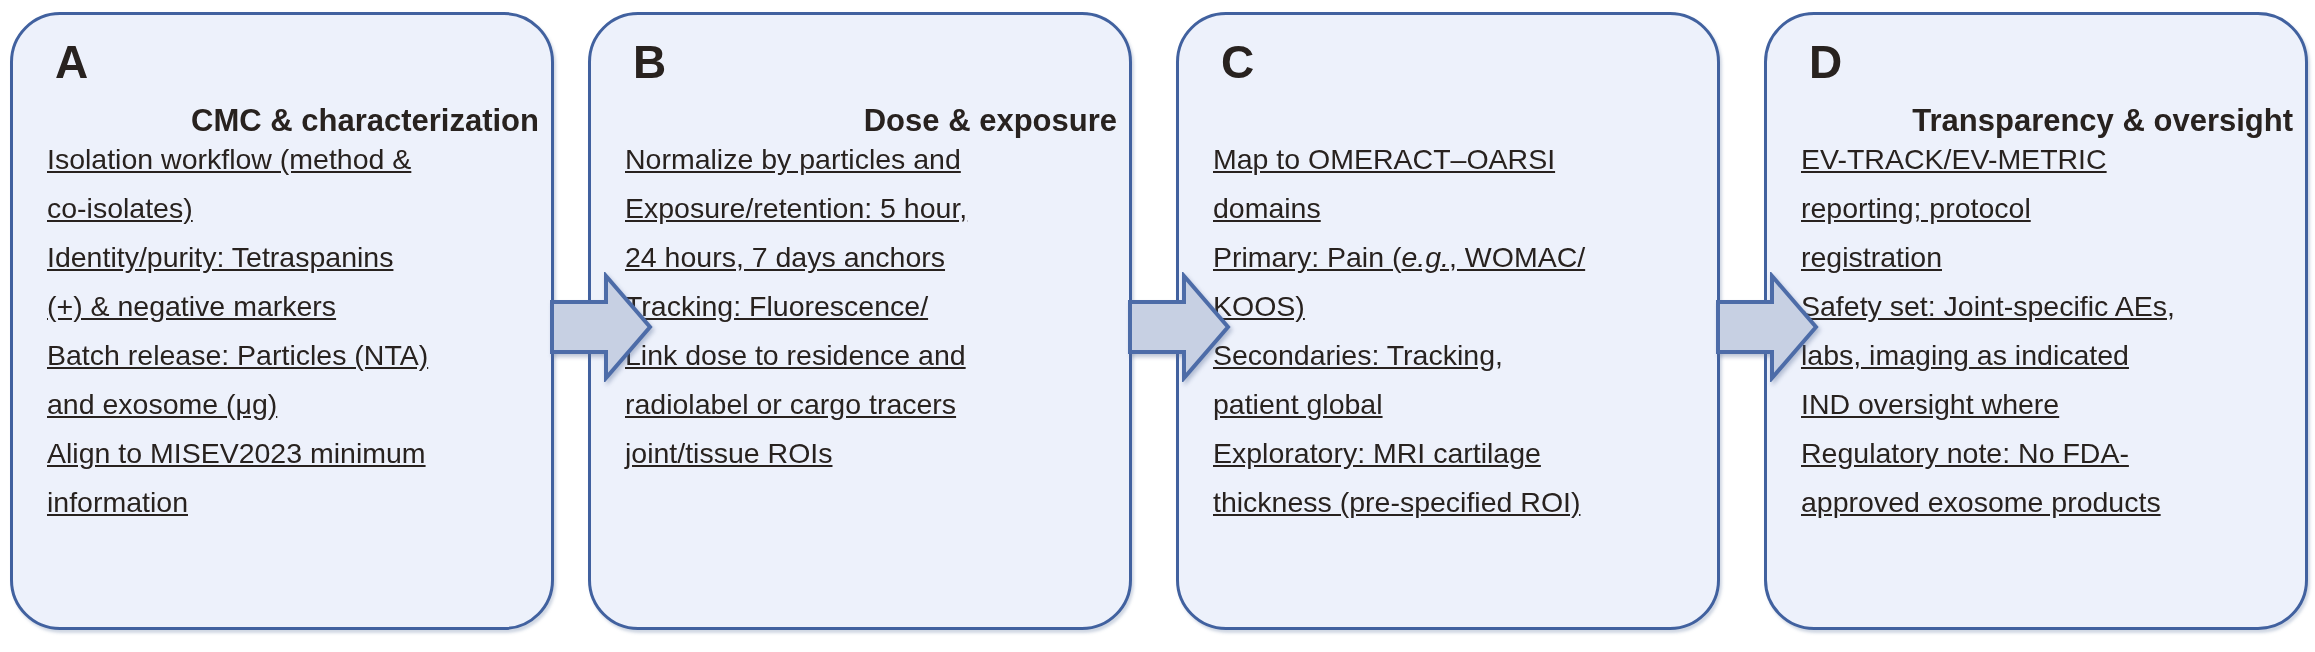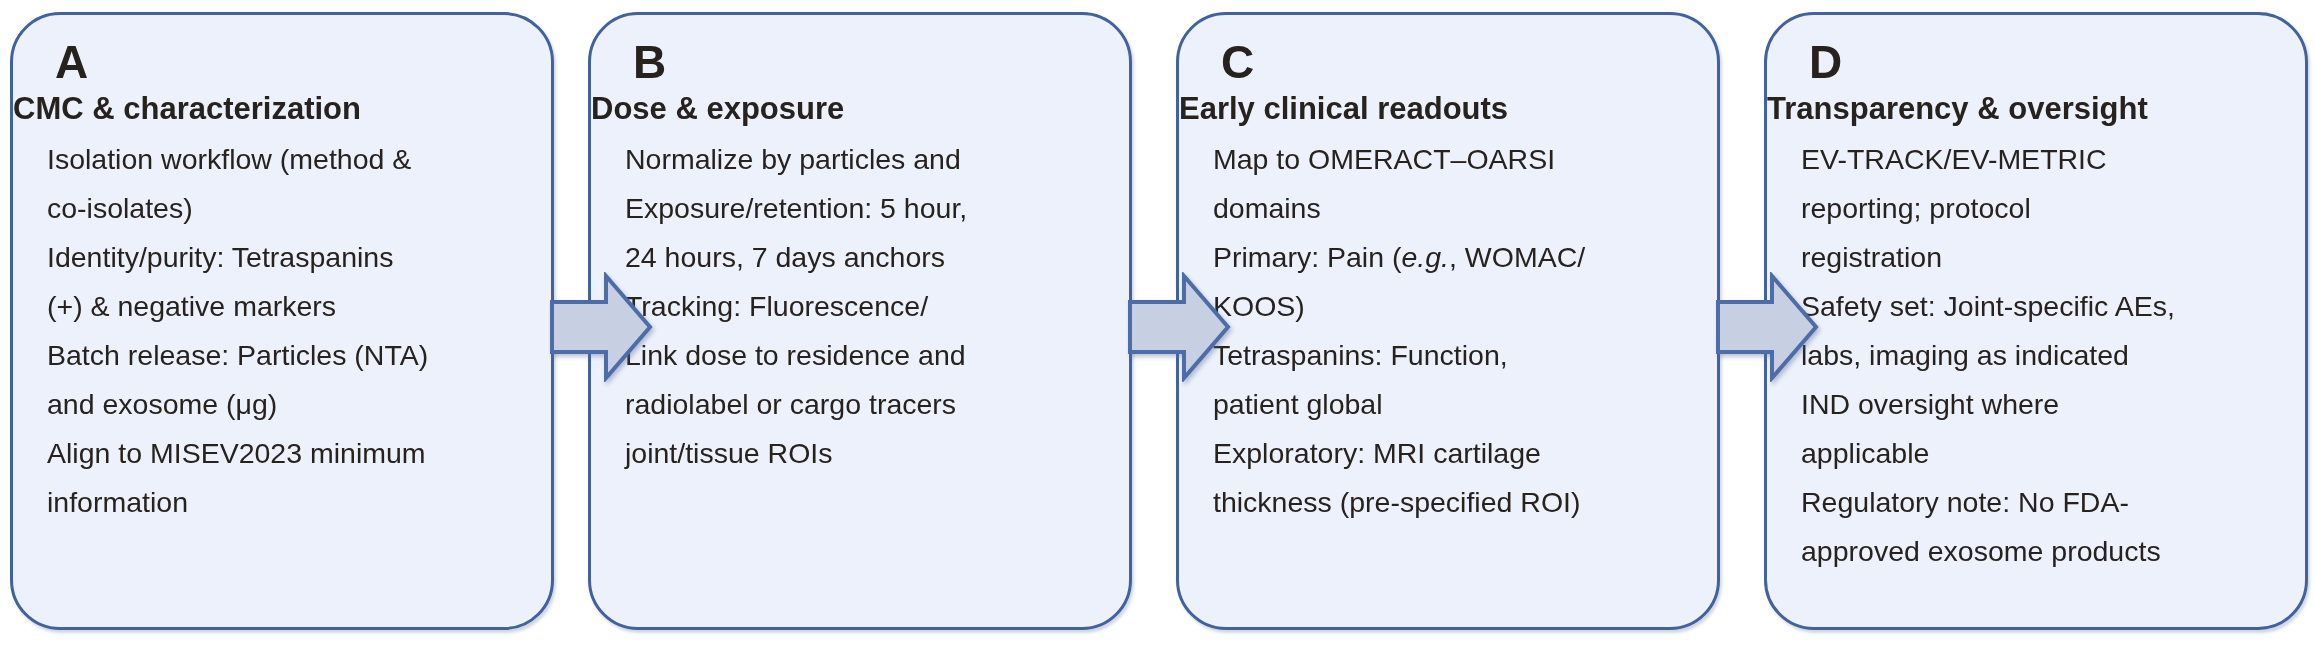--- a/index.html
+++ b/index.html
@@ -39,37 +39,38 @@
     font-size: 46px;
     font-weight: bold;
     line-height: 1;
     color: var(--text, #28221f);
   }
   .title {
     position: absolute;
     top: 76px;
     left: 0;
     right: 0;
-    margin: 0;
-    text-align: left;
+    margin: 12px;
+    text-align: right;
     font-size: 31px;
     font-weight: bold;
     color: var(--text, #28221f);
   }
   .pbody {
     position: absolute;
     top: 120px;
     left: 34px;
     right: 10px;
     font-size: 28.5px;
     line-height: 49px;
     color: var(--text, #28221f);
   }
   .pbody .line {
     white-space: nowrap;
+    text-decoration: underline;
   }
   .pbody .it {
     font-style: italic;
   }
   .arrow {
     position: absolute;
     top: 272px;
     width: 104px;
     height: 110px;
     z-index: 5;
@@ -121,46 +122,44 @@
         <div class="line"><span>joint/tissue ROIs</span></div>
       </div>
   </section>
 
   <svg class="arrow a1" viewBox="0 0 104 110" aria-hidden="true">
     <polygon points="2,30 56,30 56,4 100,55 56,106 56,80 2,80"></polygon>
   </svg>
 
   <section class="panel p2">
     <div class="letter">C</div>
-    <h2 class="title">Early clinical readouts</h2>
     <div class="pbody">
         <div class="line"><span>Map to OMERACT–OARSI</span></div>
         <div class="line"><span>domains</span></div>
         <div class="line"><span>Primary: Pain (</span><span class="it">e.g.</span><span>, WOMAC/</span></div>
         <div class="line"><span>KOOS)</span></div>
-        <div class="line"><span>Tetraspanins: Function,</span></div>
+        <div class="line"><span>Secondaries: Tracking,</span></div>
         <div class="line"><span>patient global</span></div>
         <div class="line"><span>Exploratory: MRI cartilage</span></div>
         <div class="line"><span>thickness (pre-specified ROI)</span></div>
       </div>
   </section>
 
   <svg class="arrow a2" viewBox="0 0 104 110" aria-hidden="true">
     <polygon points="2,30 56,30 56,4 100,55 56,106 56,80 2,80"></polygon>
   </svg>
 
   <section class="panel p3">
     <div class="letter">D</div>
     <h2 class="title">Transparency &amp; oversight</h2>
     <div class="pbody">
         <div class="line"><span>EV-TRACK/EV-METRIC</span></div>
         <div class="line"><span>reporting; protocol</span></div>
         <div class="line"><span>registration</span></div>
         <div class="line"><span>Safety set: Joint-specific AEs,</span></div>
         <div class="line"><span>labs, imaging as indicated</span></div>
         <div class="line"><span>IND oversight where</span></div>
-        <div class="line"><span>applicable</span></div>
         <div class="line"><span>Regulatory note: No FDA-</span></div>
         <div class="line"><span>approved exosome products</span></div>
       </div>
   </section>
 
 </div>
 
 </body></html>

